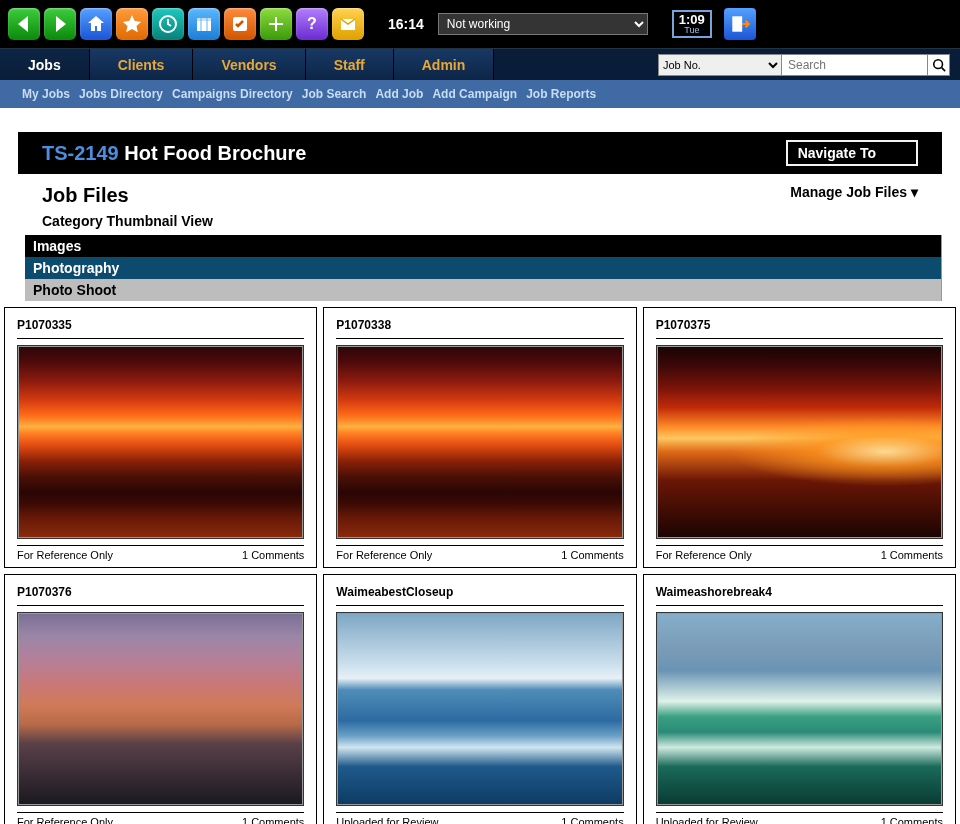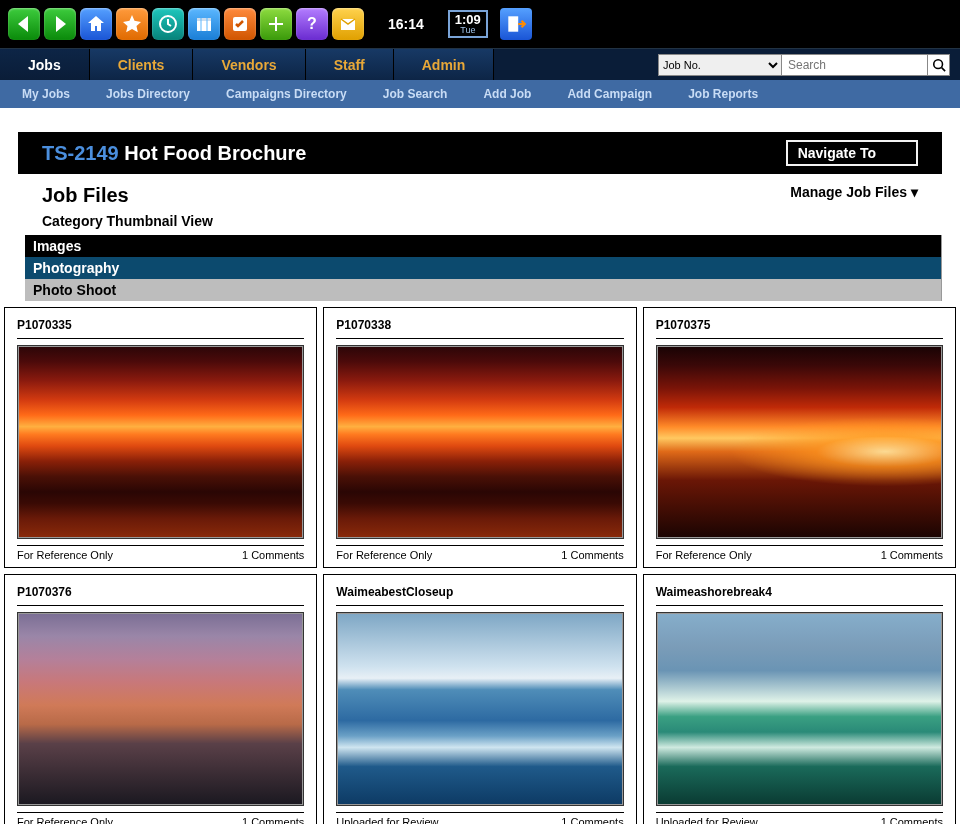--- a/index.html
+++ b/index.html
@@ -34,21 +34,21 @@
   .maintabs { background:#0a2444; display:flex; align-items:stretch; height:32px; border-top:1px solid #234; }
   .mtab { color:#e8a838; font-weight:bold; font-size:14px; padding:0 28px; display:flex; align-items:center; border-right:1px solid #000; cursor:pointer; background:linear-gradient(#173965,#0d2546);}
   .mtab.active { color:#fff; background:linear-gradient(#0d2546,#0a1d38); }
   .maintabs .spacer { flex:1; background:#0a1d38;}
   .search-group { display:flex; align-items:center; padding:4px 10px 4px 0; background:#0a1d38;}
   .search-group select { font-size:11px; height:22px; width:124px; border:1px solid #888;}
   .search-group .sinput { background:#fff; border:1px solid #888; border-left:none; height:22px; width:146px; font-size:12px; color:#555; padding:0 6px;}
   .search-group .sbtn { width:22px; height:22px; background:#fff; border:1px solid #888; border-left:none; display:flex; align-items:center; justify-content:center; cursor:pointer;}
   
   
-  .subnav { background:#3f6aa3; display:flex; gap:36px; padding:7px 22px;align-items:center; }
+  .subnav { background:#3f6aa3; display:flex; gap:9px; padding:7px 22px;align-items:center; }
   .subnav a { color:#c8dcf5; font-size:12px; font-weight:bold; text-decoration:none; cursor:pointer;}
   
   
   .whitegap { height:24px; background:#fff;}
   .pagetitle { background:#000; padding:8px 24px; display:flex; align-items:center; justify-content:space-between; margin:0 18px;}
   .pagetitle .ttl { color:#ccc; font-size:20px; }
   .pagetitle .ttl .code { color:#4b8fde; font-weight:bold;}
   .pagetitle .ttl .name { color:#fff; font-weight:bold;}
   .navto { border:2px solid #f3f3f3; background:#000; color:#fff; font-weight:bold; font-size:14px; padding:3px 40px 3px 10px; cursor:pointer;}
   
@@ -151,20 +151,23 @@
         </svg>
       </div>
     <div class="ticon ic-yellow">
         <svg viewBox="0 0 20 20">
           <rect x="3" y="5" width="14" height="11" fill="#fff"></rect>
           <path d="M3 5l7 5 7-5" stroke="#e0a000" stroke-width="1.5" fill="none"></path>
         </svg>
       </div>
   </div>
   <div class="top-time">16:14</div>
+  <div class="status-select">
+    <select><option>Not working</option></select>
+  </div>
   <div class="clockbox">
     <div class="clk-time">1:09</div>
     <div class="clk-day">Tue</div>
   </div>
   <div class="exit-icon">
     <svg viewBox="0 0 20 20" width="22" height="22">
         <rect x="3" y="3" width="9" height="14" fill="#fff"></rect>
         <path d="M12 10h6m-3-3l3 3-3 3" stroke="#ff8a00" stroke-width="2" fill="none"></path>
       </svg>
   </div>

